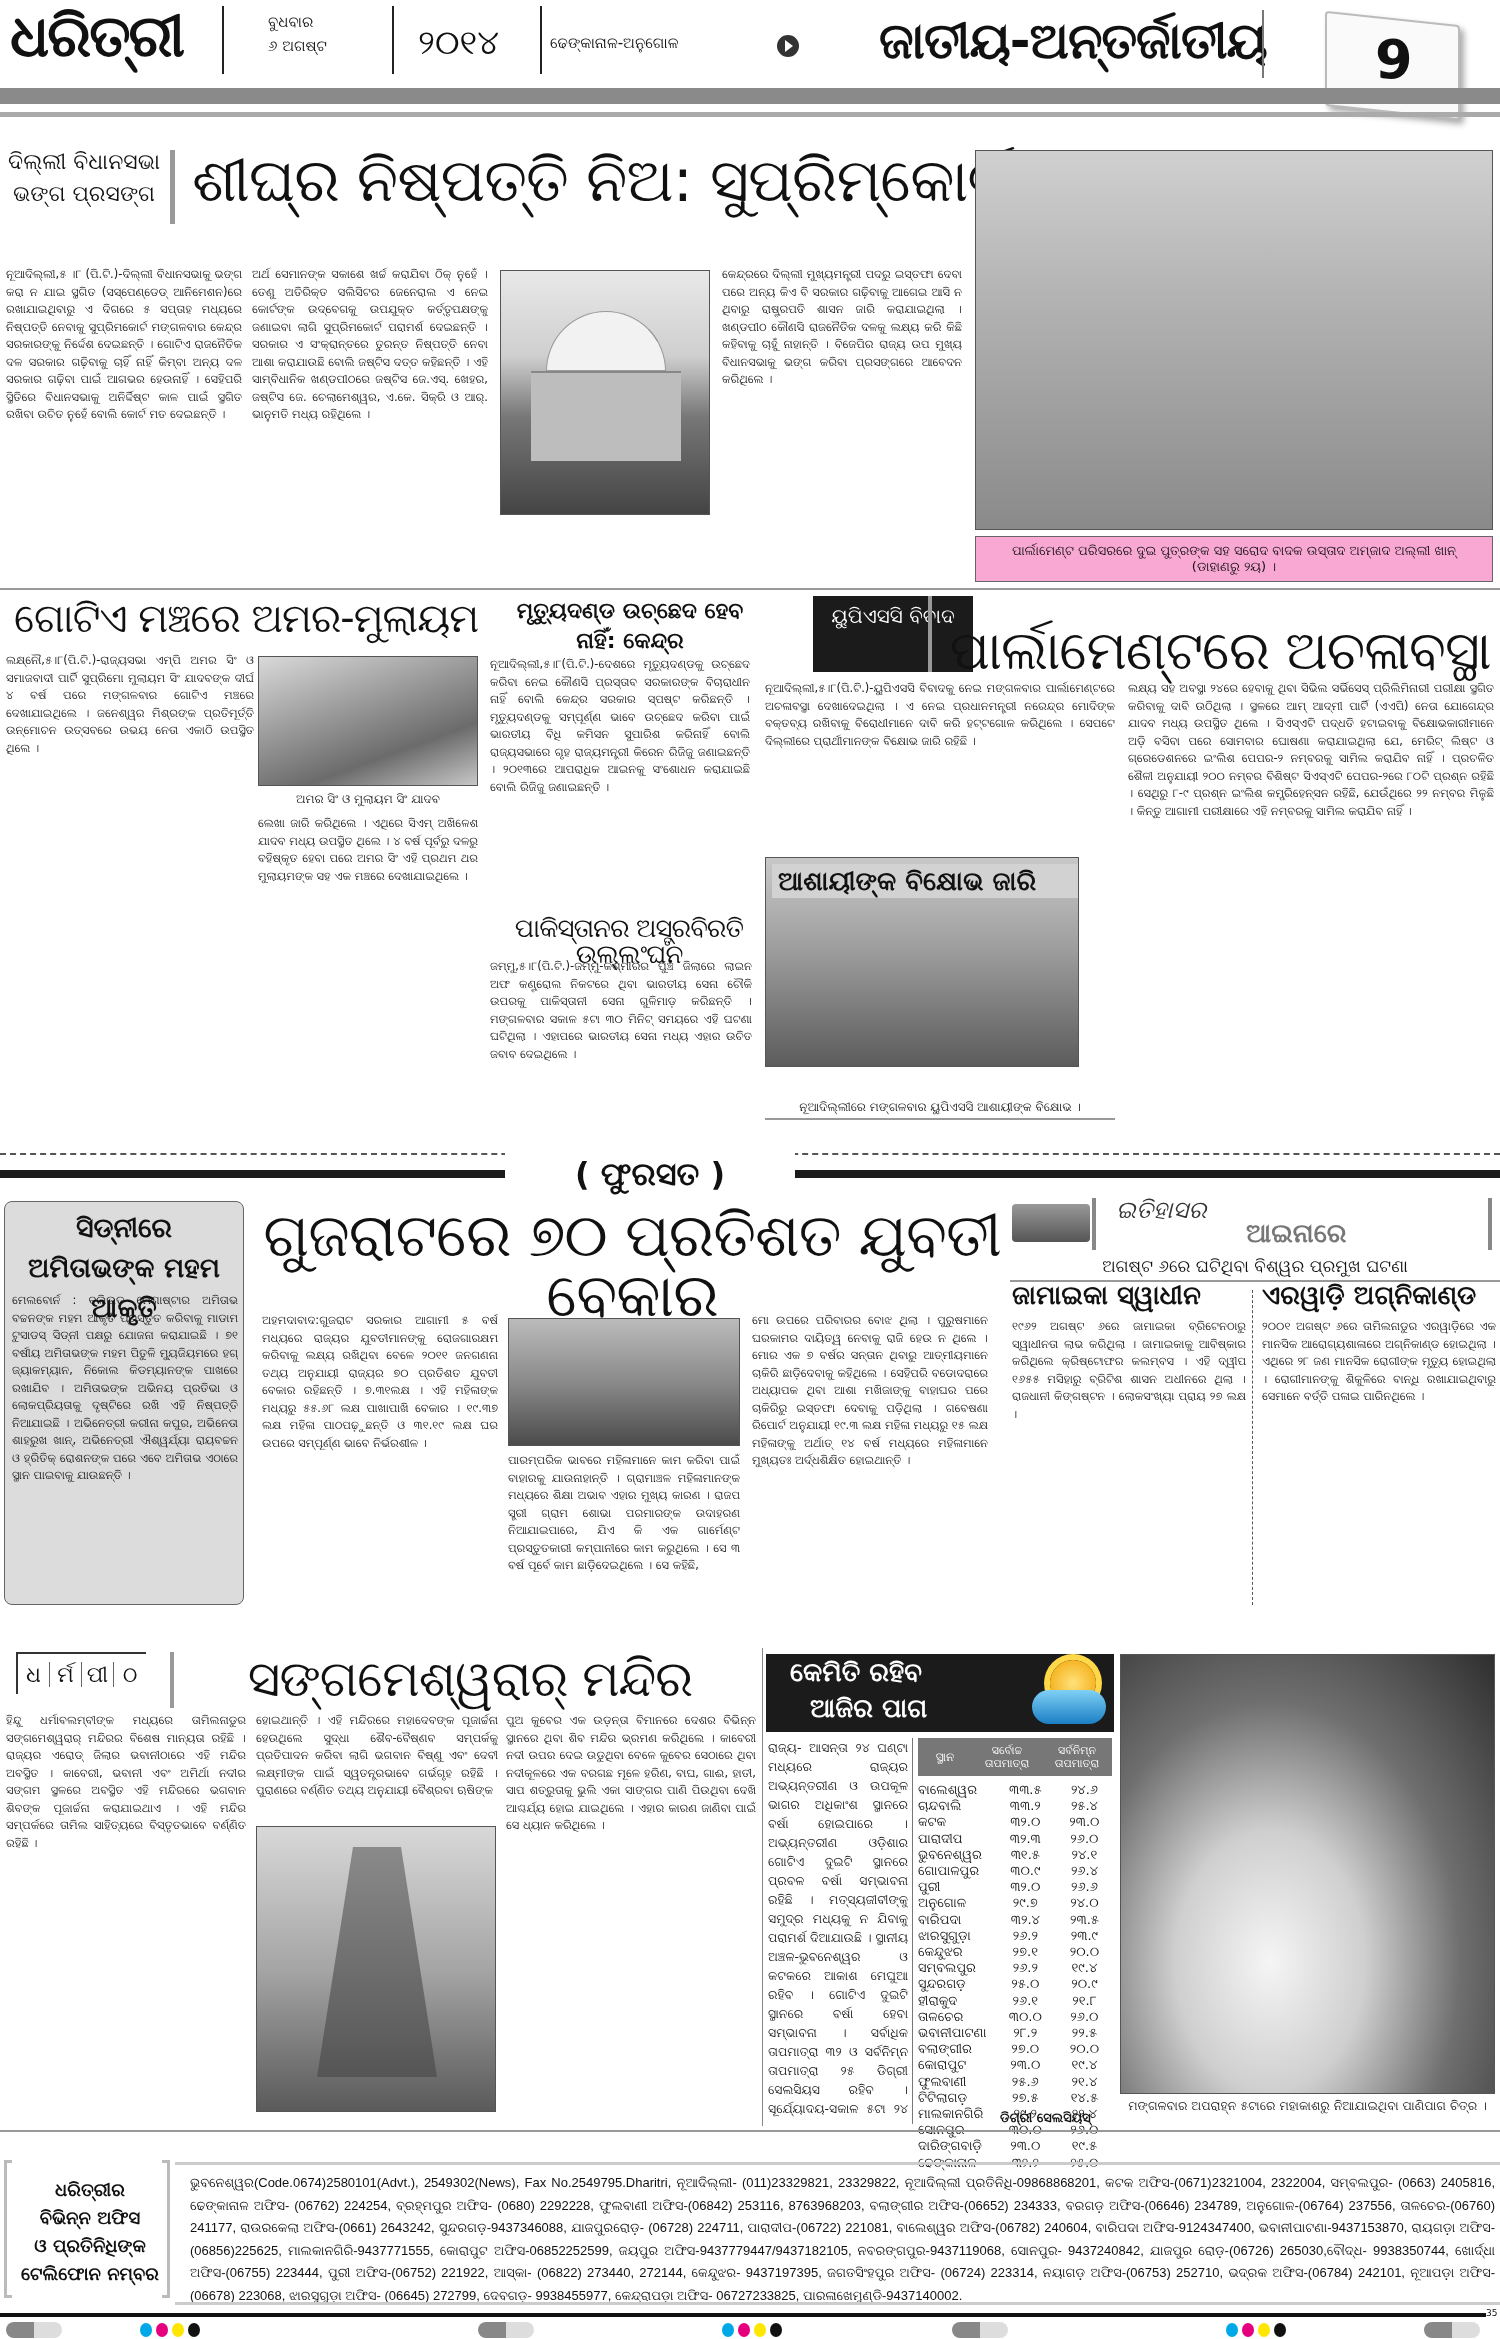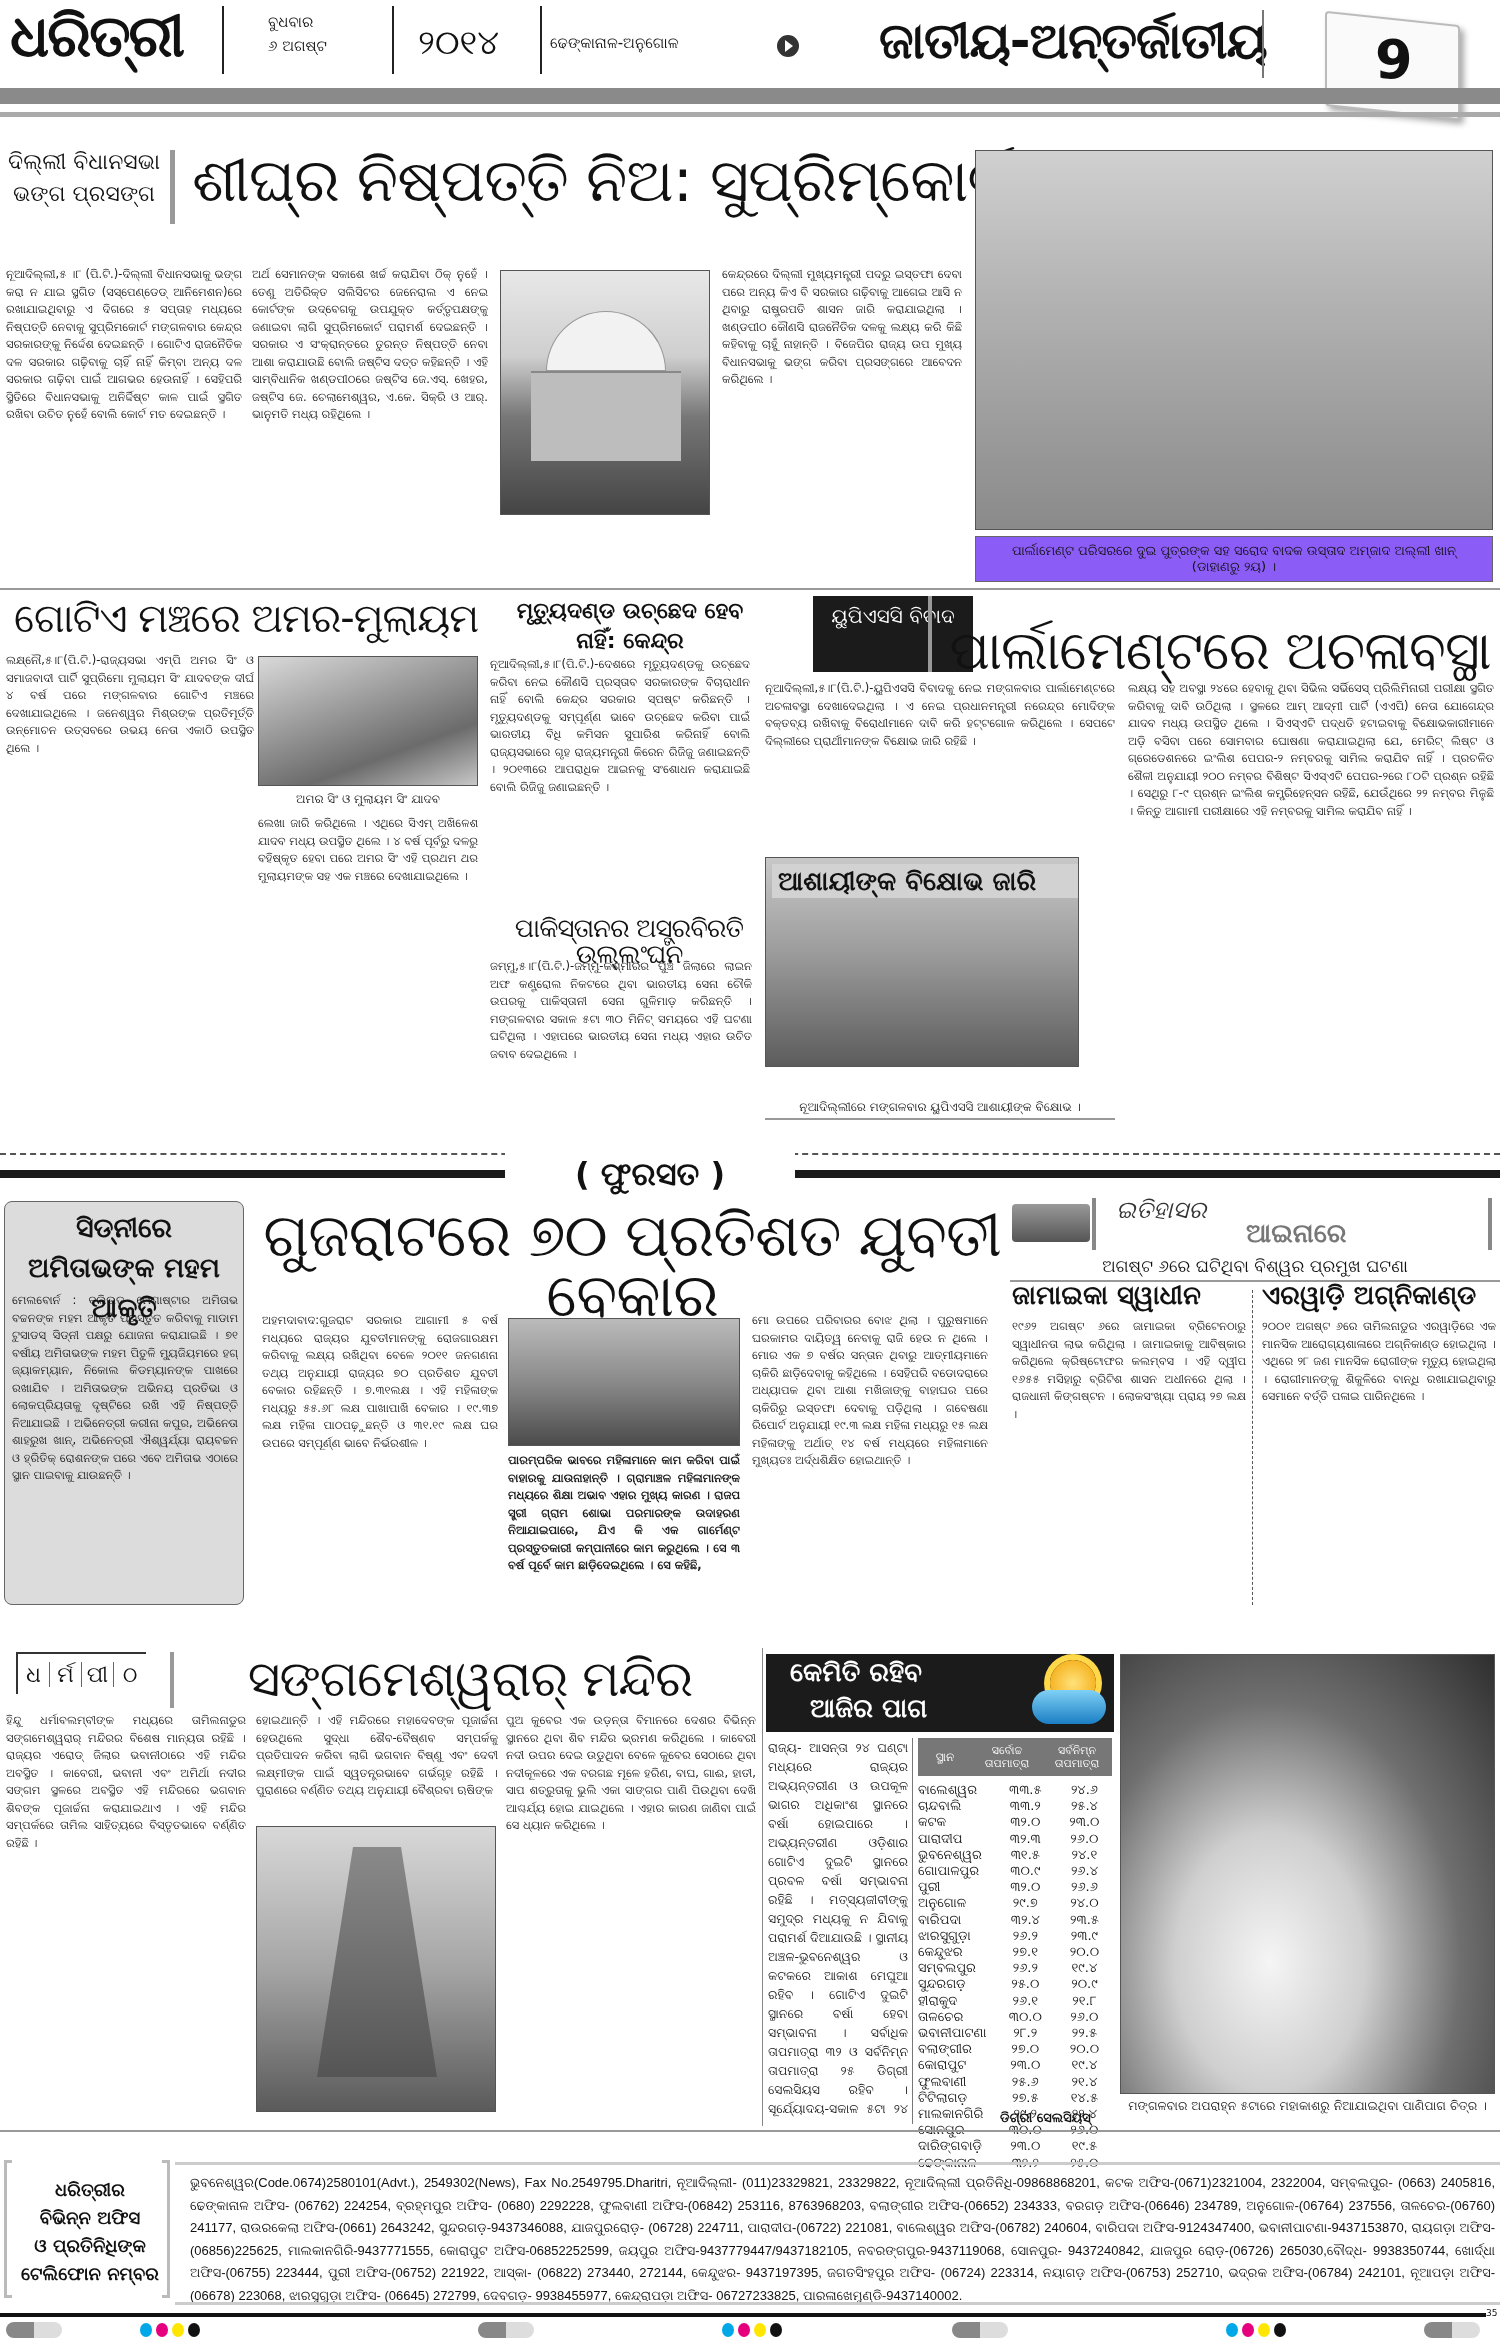--- a/index.html
+++ b/index.html
@@ -19,21 +19,21 @@
   .page-tab { left: 1325px; top: 18px; width: 135px; height: 95px; background: #fafafa; border: 2px solid #bbb; transform: skewY(6deg); border-radius: 4px; box-shadow: 4px 4px 6px #aaa; }
   .page-num { left: 1375px; top: 28px; font-size: 54px; font-weight: bold; }
   .bar-grey { background: #8a8a8a; }
 
   
   .kicker { font-size: 22px; line-height: 32px; text-align: center; }
   .h-big { font-weight: normal; line-height: 1; letter-spacing: -1px; text-align: center; }
   .body-col { font-size: 11.5px; line-height: 17.5px; text-align: justify; color: #1a1a1a; overflow: hidden; }
   .photo { background: linear-gradient(160deg, #d9d9d9 0%, #9a9a9a 40%, #6b6b6b 70%, #c7c7c7 100%); border: 1px solid #555; overflow: hidden; }
   .caption { font-size: 12px; text-align: center; color: #222; }
-  .boxed-cap { border: 1px solid #666; padding: 6px 10px; font-size: 13px; text-align: center; background: #8b5cf6; }
+  .boxed-cap { border: 1px solid #666; padding: 6px 10px; font-size: 13px; text-align: center; background: #f9a8d4; }
   .blackbox { background: #1b1b1b; color: #fff; text-align: center; }
   .greybox { background: #dcdcdc; border: 1px solid #666; border-radius: 8px; }
 
   
   .wx-head { background: #777; color: #fff; font-size: 12px; }
   .wx-row { display: flex; font-size: 13px; line-height: 16.2px; }
   .wx-row span:nth-child(1) { width: 92px; }
   .wx-row span:nth-child(2) { width: 70px; text-align: center; }
   .wx-row span:nth-child(3) { width: 70px; text-align: center; }
 
@@ -110,21 +110,21 @@
   <span>( </span><span>ଫୁରସତ</span><span> )</span>
 </div>
 
 <div class="abs greybox" style="left:4px;top:1201px;width:240px;height:404px;"></div>
 <div class="abs" style="left:10px;top:1208px;width:228px;font-size:27px;line-height:40px;text-align:center;font-weight:bold;">ସିଡ୍‌ନୀରେ ଅମିତାଭଙ୍କ ମହମ ଆକୃତି</div>
 <div class="abs body-col" style="left:12px;top:1292px;width:226px;height:305px;">ମେଲବୋର୍ନ : ବଲିଉଡ ମେଗାଷ୍ଟାର ଅମିତାଭ ବଚ୍ଚନଙ୍କ ମହମ ଆକୃତି ପ୍ରସ୍ତୁତ କରିବାକୁ ମାଡାମ ଟୁସାଡସ୍ ସିଡ୍‌ନୀ ପକ୍ଷରୁ ଯୋଜନା କରାଯାଇଛି । ୭୧ ବର୍ଷୀୟ ଅମିତାଭଙ୍କ ମହମ ପିତୁଳି ମ୍ୟୁଜିୟମରେ ହଗ୍ ଜ୍ୟାକମ୍ୟାନ, ନିକୋଲ କିଡମ୍ୟାନଙ୍କ ପାଖରେ ରଖାଯିବ । ଅମିତାଭଙ୍କ ଅଭିନୟ ପ୍ରତିଭା ଓ ଲୋକପ୍ରିୟତାକୁ ଦୃଷ୍ଟିରେ ରଖି ଏହି ନିଷ୍ପତ୍ତି ନିଆଯାଇଛି । ଅଭିନେତ୍ରୀ କରୀନା କପୁର, ଅଭିନେତା ଶାହରୁଖ ଖାନ୍, ଅଭିନେତ୍ରୀ ଐଶ୍ୱର୍ଯ୍ୟା ରାୟବଚ୍ଚନ ଓ ହ୍ରିତିକ୍ ରୋଶନଙ୍କ ପରେ ଏବେ ଅମିତାଭ ଏଠାରେ ସ୍ଥାନ ପାଇବାକୁ ଯାଉଛନ୍ତି ।</div>
 
 <div class="abs h-big" style="left:262px;top:1205px;font-size:60px;width:740px;">ଗୁଜରାଟରେ ୭୦ ପ୍ରତିଶତ ଯୁବତୀ ବେକାର</div>
 <div class="abs body-col" style="left:262px;top:1312px;width:236px;height:290px;">ଅହମଦାବାଦ:ଗୁଜରାଟ ସରକାର ଆଗାମୀ ୫ ବର୍ଷ ମଧ୍ୟରେ ରାଜ୍ୟର ଯୁବତୀମାନଙ୍କୁ ରୋଜଗାରକ୍ଷମ କରିବାକୁ ଲକ୍ଷ୍ୟ ରଖିଥିବା ବେଳେ ୨୦୧୧ ଜନଗଣନା ତଥ୍ୟ ଅନୁଯାୟୀ ରାଜ୍ୟର ୭୦ ପ୍ରତିଶତ ଯୁବତୀ ବେକାର ରହିଛନ୍ତି । ୭.୩୧ଲକ୍ଷ । ଏହି ମହିଳାଙ୍କ ମଧ୍ୟରୁ ୫୫.୬୮ ଲକ୍ଷ ପାଖାପାଖି ବେକାର । ୧୯.୩୭ ଲକ୍ଷ ମହିଳା ପାଠପଢ଼ୁଛନ୍ତି ଓ ୩୧.୧୯ ଲକ୍ଷ ଘର ଉପରେ ସମ୍ପୂର୍ଣ୍ଣ ଭାବେ ନିର୍ଭରଶୀଳ ।</div>
 <div class="abs photo" style="left:508px;top:1318px;width:232px;height:128px;background:linear-gradient(180deg,#bbb 0%,#8a8a8a 50%,#4b4b4b 100%);"></div>
-<div class="abs body-col" style="left:508px;top:1452px;width:232px;height:150px;font-weight:bold;">ପାରମ୍ପରିକ ଭାବରେ ମହିଳାମାନେ କାମ କରିବା ପାଇଁ ବାହାରକୁ ଯାଉନାହାନ୍ତି । ଗ୍ରାମାଞ୍ଚଳ ମହିଳାମାନଙ୍କ ମଧ୍ୟରେ ଶିକ୍ଷା ଅଭାବ ଏହାର ମୁଖ୍ୟ କାରଣ । ରାଜପ ସ୍ତ୍ରୀ ଗ୍ରାମ ଶୋଭା ପରମାରଙ୍କ ଉଦାହରଣ ନିଆଯାଇପାରେ, ଯିଏ କି ଏକ ଗାର୍ମେଣ୍ଟ ପ୍ରସ୍ତୁତକାରୀ କମ୍ପାନୀରେ କାମ କରୁଥିଲେ । ସେ ୩ ବର୍ଷ ପୂର୍ବେ କାମ ଛାଡ଼ିଦେଇଥିଲେ । ସେ କହିଛି,</div>
+<div class="abs body-col" style="left:508px;top:1452px;width:232px;height:150px;">ପାରମ୍ପରିକ ଭାବରେ ମହିଳାମାନେ କାମ କରିବା ପାଇଁ ବାହାରକୁ ଯାଉନାହାନ୍ତି । ଗ୍ରାମାଞ୍ଚଳ ମହିଳାମାନଙ୍କ ମଧ୍ୟରେ ଶିକ୍ଷା ଅଭାବ ଏହାର ମୁଖ୍ୟ କାରଣ । ରାଜପ ସ୍ତ୍ରୀ ଗ୍ରାମ ଶୋଭା ପରମାରଙ୍କ ଉଦାହରଣ ନିଆଯାଇପାରେ, ଯିଏ କି ଏକ ଗାର୍ମେଣ୍ଟ ପ୍ରସ୍ତୁତକାରୀ କମ୍ପାନୀରେ କାମ କରୁଥିଲେ । ସେ ୩ ବର୍ଷ ପୂର୍ବେ କାମ ଛାଡ଼ିଦେଇଥିଲେ । ସେ କହିଛି,</div>
 <div class="abs body-col" style="left:752px;top:1312px;width:236px;height:290px;">ମୋ ଉପରେ ପରିବାରର ବୋଝ ଥିଲା । ପୁରୁଷମାନେ ଘରକାମର ଦାୟିତ୍ୱ ନେବାକୁ ରାଜି ହେଉ ନ ଥିଲେ । ମୋର ଏକ ୭ ବର୍ଷର ସନ୍ତାନ ଥିବାରୁ ଆତ୍ମୀୟମାନେ ଚାକିରି ଛାଡ଼ିଦେବାକୁ କହିଥିଲେ । ସେହିପରି ବଡୋଦରାରେ ଅଧ୍ୟାପକ ଥିବା ଆଶା ମଖିଜାଙ୍କୁ ବାହାଘର ପରେ ଚାକିରିରୁ ଇସ୍ତଫା ଦେବାକୁ ପଡ଼ିଥିଲା । ଗବେଷଣା ରିପୋର୍ଟ ଅନୁଯାୟୀ ୧୯.୩ ଲକ୍ଷ ମହିଳା ମଧ୍ୟରୁ ୧୫ ଲକ୍ଷ ମହିଳାଙ୍କୁ ଅର୍ଥାତ୍ ୧୪ ବର୍ଷ ମଧ୍ୟରେ ମହିଳାମାନେ ମୁଖ୍ୟତଃ ଅର୍ଦ୍ଧଶିକ୍ଷିତ ହୋଇଥାନ୍ତି ।</div>
 
 <div class="abs" style="left:1012px;top:1204px;width:78px;height:38px;background:linear-gradient(180deg,#999,#555);border-radius:4px;"></div>
 <div class="abs" style="left:1092px;top:1198px;width:400px;height:52px;border-left:4px solid #888;border-right:4px solid #888;">
   <div style="position:absolute;left:20px;top:-2px;font-size:24px;font-style:italic;color:#333;">ଇତିହାସର</div>
   <div style="position:absolute;left:150px;top:20px;font-size:26px;font-weight:bold;color:#777;">ଆଇନାରେ</div>
 </div>
 <div class="abs" style="left:1010px;top:1256px;width:490px;font-size:17px;text-align:center;border-bottom:2px solid #999;padding-bottom:4px;">ଅଗଷ୍ଟ ୬ରେ ଘଟିଥିବା ବିଶ୍ୱର ପ୍ରମୁଖ ଘଟଣା</div>
 <div class="abs" style="left:1252px;top:1290px;width:1px;height:315px;border-left:1px dashed #555;"></div>
 <div class="abs" style="left:1012px;top:1280px;width:236px;font-size:26px;font-weight:bold;">ଜାମାଇକା ସ୍ୱାଧୀନ</div>

